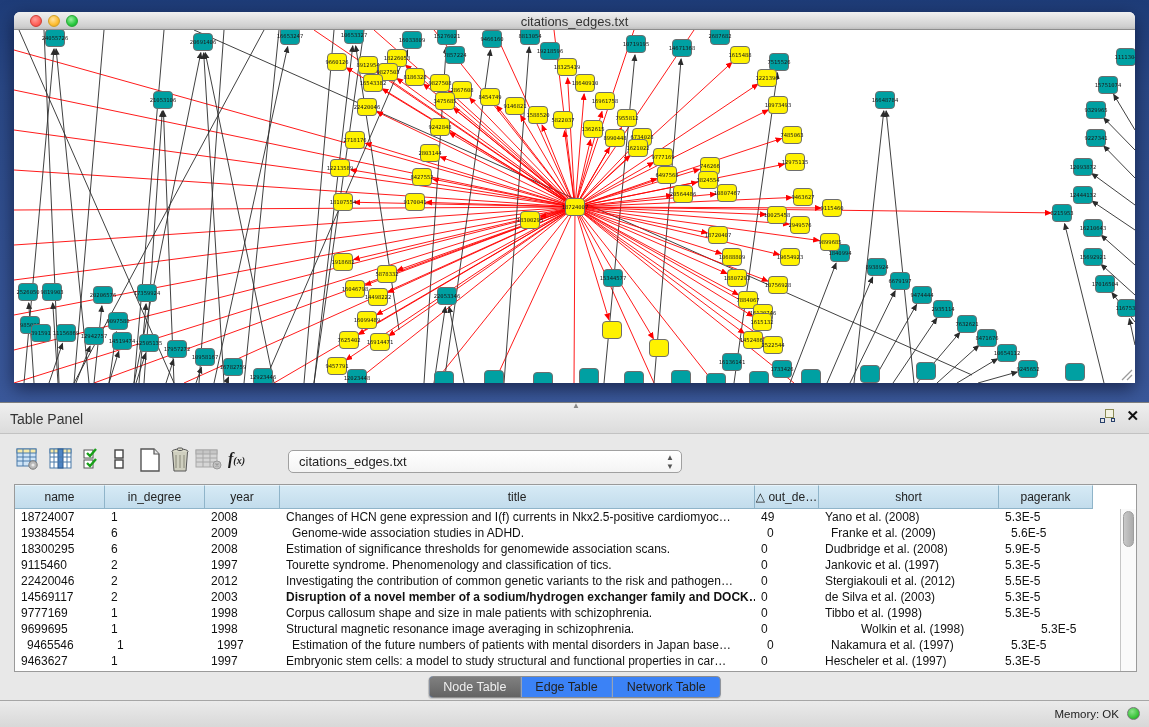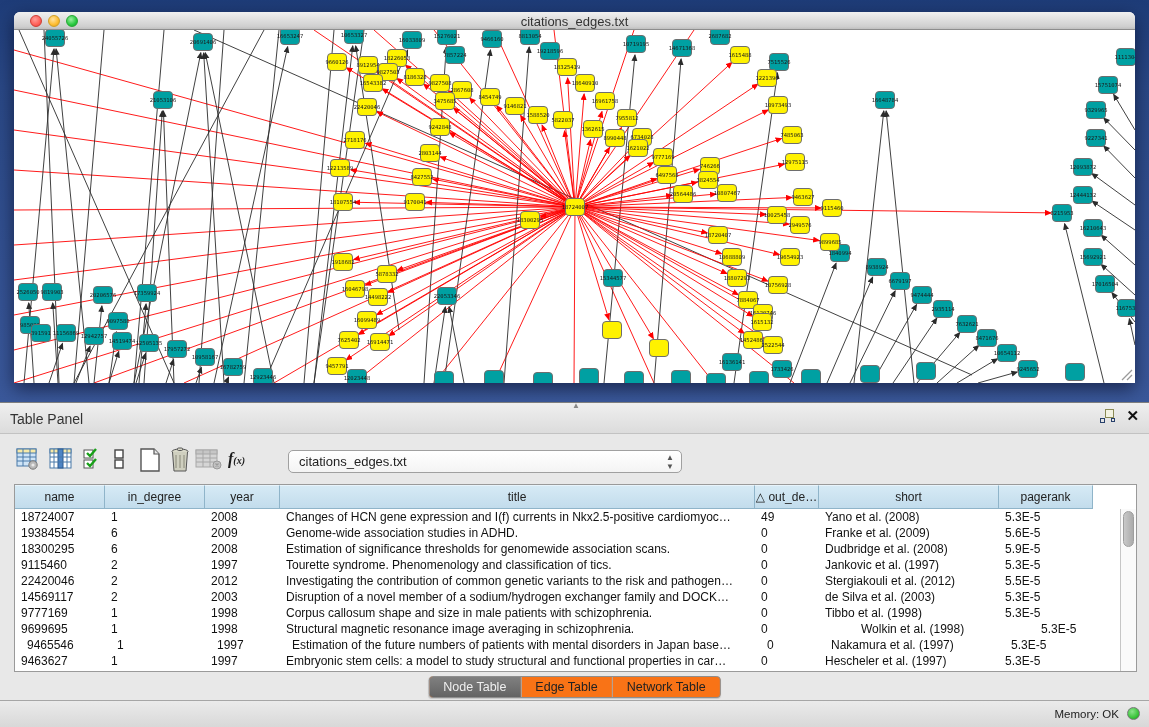--- a/index.html
+++ b/index.html
@@ -51,21 +51,21 @@
   #tbody { position:absolute; left:0; top:24px; right:16px; bottom:0; overflow:hidden; }
   .tr { display:flex; height:16px; }
   .td { flex:none; font-size:12px; color:#111; padding-left:6px; overflow:hidden; white-space:nowrap; line-height:16px; }
   #vscroll { position:absolute; right:0; top:24px; width:16px; bottom:0; background:#fafafa; border-left:1px solid #c6c6c6; }
   #vthumb { position:absolute; left:2px; top:2px; width:11px; height:36px; border-radius:6px;
     background:linear-gradient(90deg,#c9c9c9,#ababab); border:1px solid #9e9e9e; }
 
   
   #tabbar { position:absolute; left:0; top:270px; width:100%; height:28px; }
   #segmented { position:absolute; left:50%; transform:translateX(-50%); top:3px; display:flex; height:22px;
-    border:1px solid #8e8e8e; border-radius:4px; overflow:hidden; background:#f97316; box-shadow:0 1px 1px rgba(0,0,0,.15);}
+    border:1px solid #8e8e8e; border-radius:4px; overflow:hidden; background:#3b82f6; box-shadow:0 1px 1px rgba(0,0,0,.15);}
   .seg { font-size:12.5px; color:#222; line-height:20px; padding:0 14px; border-right:1px solid #aaa; }
   .seg:last-child { border-right:none; }
   .seg.active { background:linear-gradient(180deg,#808080,#636363); color:#efefef; }
 
   
   #statusbar { position:absolute; left:0; top:700px; width:1149px; height:27px;
     background:linear-gradient(180deg,#ebebeb,#d8d8d8); border-top:1px solid #a6a6a6; }
   #memory { position:absolute; right:30px; top:7px; font-size:11.5px; color:#222; }
   #memdot { position:absolute; right:9px; top:6px; width:13px; height:13px; border-radius:50%;
     background:radial-gradient(circle at 38% 32%,#8ae48a,#35c135 65%,#259425); border:1px solid #777; }
@@ -861,21 +861,21 @@
             <div class="td" style="width: 75px;">2008</div>
             <div class="td" style="width: 475px;">Changes of HCN gene expression and I(f) currents in Nkx2.5-positive cardiomyoc…</div>
             <div class="td" style="width: 64px;">49</div>
             <div class="td" style="width: 180px;">Yano et al. (2008)</div>
             <div class="td" style="width: 94px;">5.3E-5</div>
           </div>
           <div class="tr">
             <div class="td" style="width: 90px;">19384554</div>
             <div class="td" style="width: 100px;">6</div>
             <div class="td" style="width: 75px;">2009</div>
-            <div class="td" style="width: 475px;">Genome-wide association studies in ADHD.</div>
+            <div class="td" style="width: 475px; margin-left: 6px;">Genome-wide association studies in ADHD.</div>
             <div class="td" style="width: 64px;">0</div>
             <div class="td" style="width: 180px;">Franke et al. (2009)</div>
             <div class="td" style="width: 94px;">5.6E-5</div>
           </div>
           <div class="tr">
             <div class="td" style="width: 90px;">18300295</div>
             <div class="td" style="width: 100px;">6</div>
             <div class="td" style="width: 75px;">2008</div>
             <div class="td" style="width: 475px;">Estimation of significance thresholds for genomewide association scans.</div>
             <div class="td" style="width: 64px;">0</div>
@@ -897,21 +897,21 @@
             <div class="td" style="width: 75px;">2012</div>
             <div class="td" style="width: 475px;">Investigating the contribution of common genetic variants to the risk and pathogen…</div>
             <div class="td" style="width: 64px;">0</div>
             <div class="td" style="width: 180px;">Stergiakouli et al. (2012)</div>
             <div class="td" style="width: 94px;">5.5E-5</div>
           </div>
           <div class="tr">
             <div class="td" style="width: 90px;">14569117</div>
             <div class="td" style="width: 100px;">2</div>
             <div class="td" style="width: 75px;">2003</div>
-            <div class="td" style="width: 475px;">Disruption of a novel member of a sodium/hydrogen exchanger family and DOCK…</div>
+            <div class="td" style="width: 475px; font-weight: bold;">Disruption of a novel member of a sodium/hydrogen exchanger family and DOCK…</div>
             <div class="td" style="width: 64px;">0</div>
             <div class="td" style="width: 180px;">de Silva et al. (2003)</div>
             <div class="td" style="width: 94px;">5.3E-5</div>
           </div>
           <div class="tr">
             <div class="td" style="width: 90px;">9777169</div>
             <div class="td" style="width: 100px;">1</div>
             <div class="td" style="width: 75px;">1998</div>
             <div class="td" style="width: 475px;">Corpus callosum shape and size in male patients with schizophrenia.</div>
             <div class="td" style="width: 64px;">0</div>

